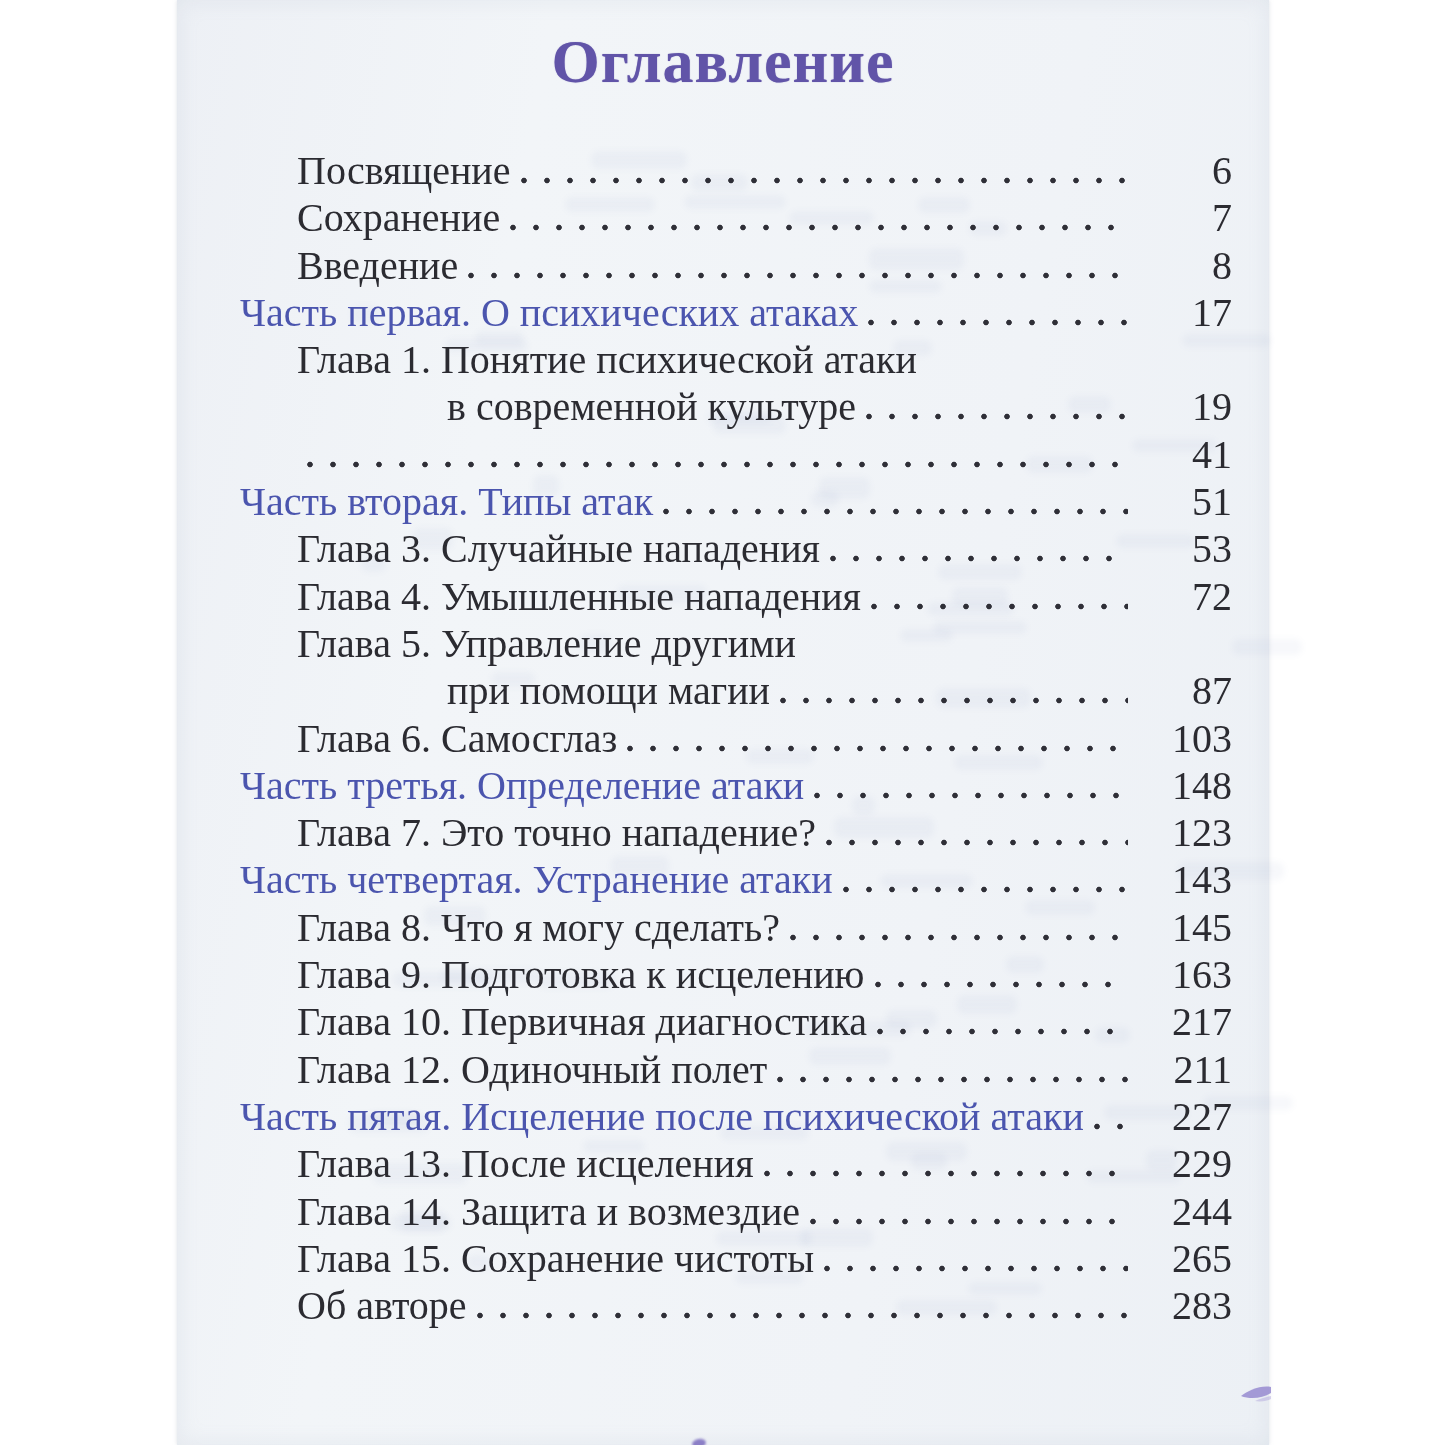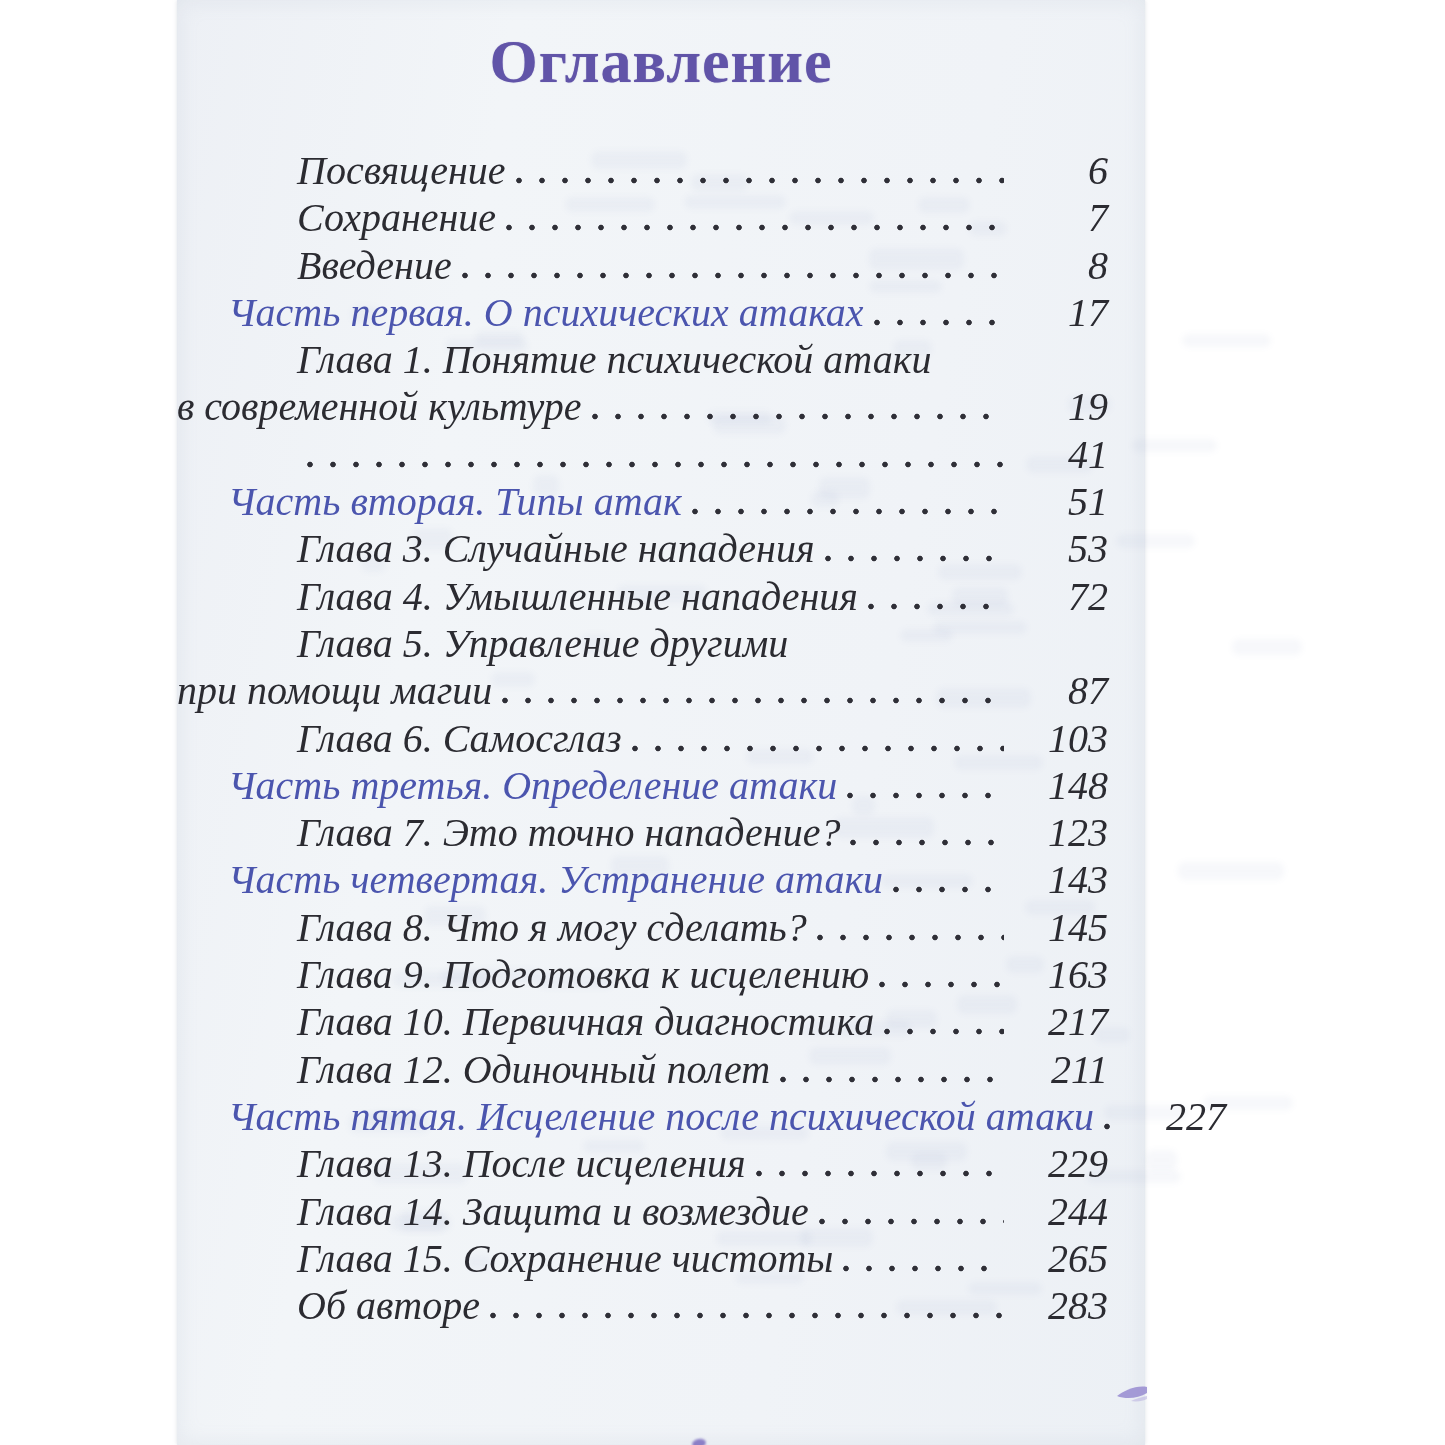--- a/index.html
+++ b/index.html
@@ -2,41 +2,41 @@
 <html style="--title: #6154a8; --part: #4b55ae; --body: #2b2b31; --dots: #2f2f37; --paper: #f0f3f7; --flourish: #978bd0;"><head>
 <meta charset="utf-8">
 <style>
   html,body{margin:0;padding:0;}
   body{
     width:1445px;height:1445px;position:relative;overflow:hidden;
     background:#ffffff;
     font-family:"Liberation Serif","DejaVu Serif",serif;
   }
   .paper{
-    position:absolute;left:177px;top:0;width:968px;height:1445px;
+    position:absolute;left:177px;top:0;width:1092px;height:1445px;
     background:linear-gradient(100deg,#edf0f5 0%,#f2f5f8 28%,#f0f3f7 68%,#ecf0f5 100%);
     box-shadow:inset 0 0 22px rgba(150,160,185,.14), 0 0 4px rgba(160,168,185,.35);
     z-index:1;
   }
   .bleed{position:absolute;inset:0;z-index:1;pointer-events:none;}
   .bleed i{
     position:absolute;display:block;border-radius:7px;
     background:#6d7fb4;opacity:.055;filter:blur(3px);
   }
   .content{position:relative;z-index:2;height:100%;}
   .title{
     margin:14px 0 0 0;text-align:center;
     font-size:62px;line-height:95px;font-weight:bold;letter-spacing:1px;
     color:var(--title);text-shadow:0 0 1px rgba(97,84,168,.55);
   }
-  .list{margin:38px 37px 0 0;font-style:italic;}
+  .list{margin:38px 37px 0 0;}
   .row{display:flex;align-items:baseline;line-height:47.3px;font-size:40px;color:var(--body);}
-  .row.part{padding-left:32px;color:var(--part);margin-left:19px;}
+  .row.part{padding-left:63px;color:var(--part);}
   .row.chapter{padding-left:120px;}
-  .row.wrap{}
+  .row.wrap{padding-left:270px;}
   .label{white-space:nowrap;}
   .leader{
     flex:1;height:7px;margin:0 12px 0 10px;align-self:baseline;
     background-image:radial-gradient(circle at 3px 3.5px, var(--dots) 2.4px, rgba(0,0,0,0) 3.2px);
     background-size:23px 7px;background-repeat:repeat-x;background-position:left bottom;
     min-width:18px;
   }
   .page{width:92px;text-align:right;color:var(--body);flex:0 0 auto;}
   .flourish{position:absolute;right:-2px;bottom:41px;z-index:3;}
   .bottom-mark{

